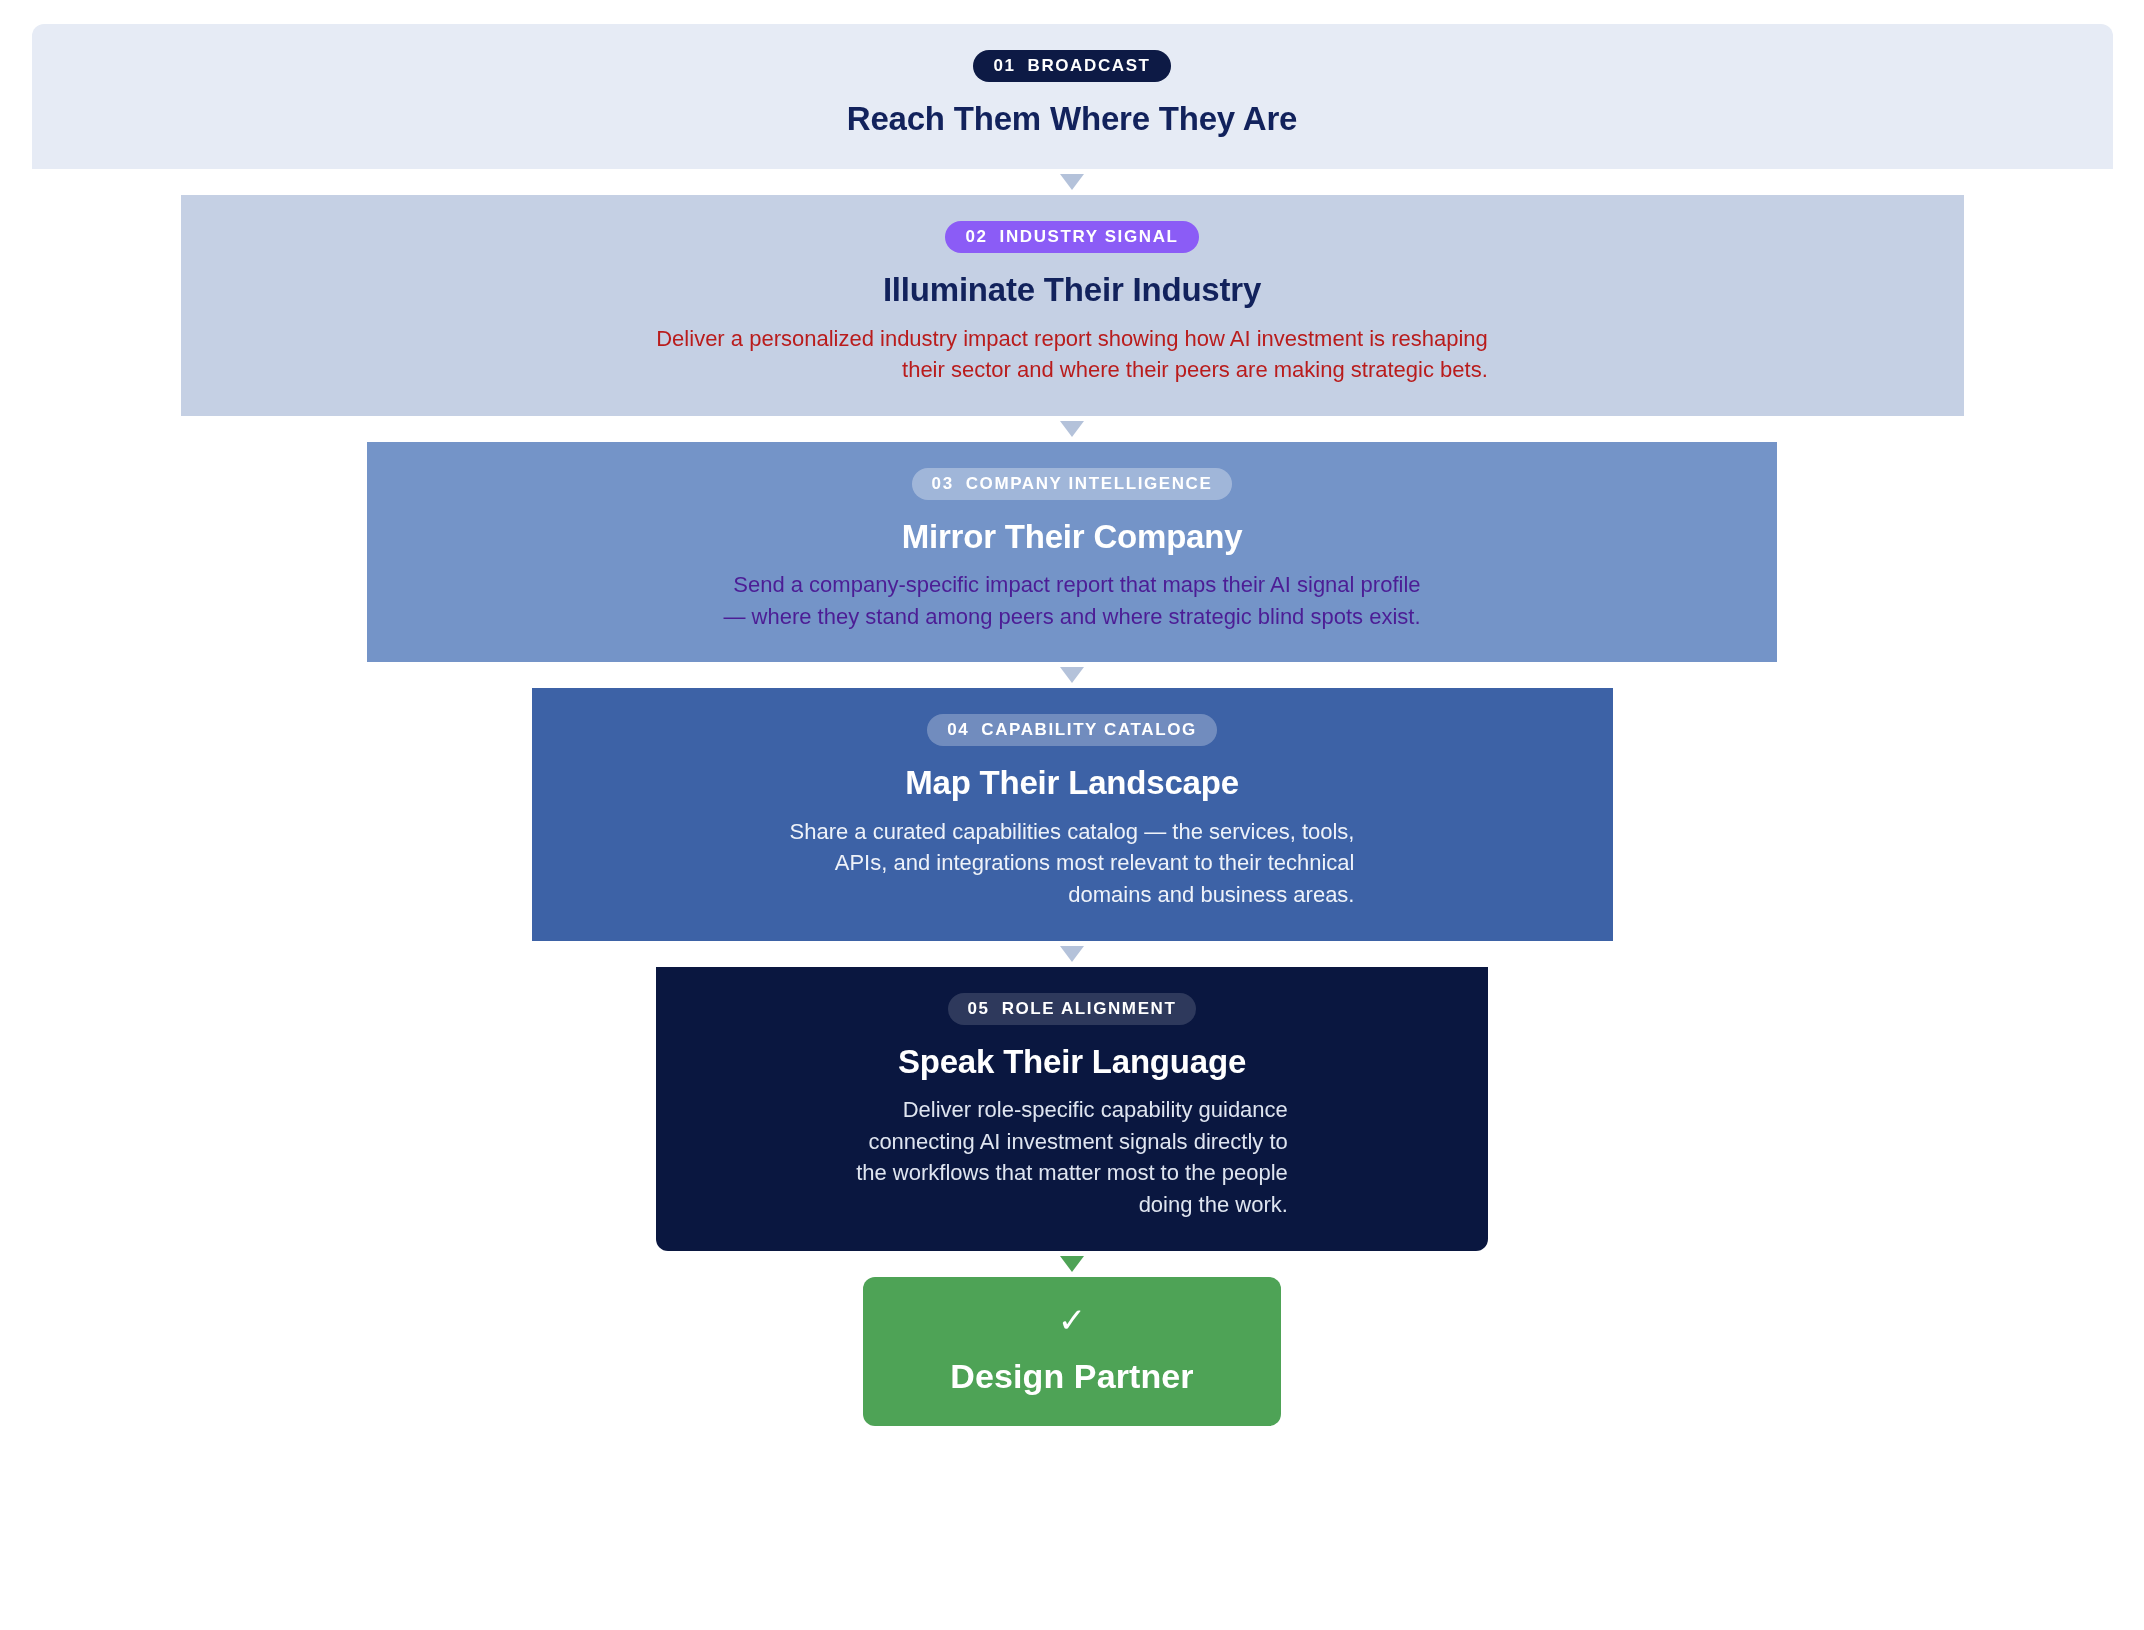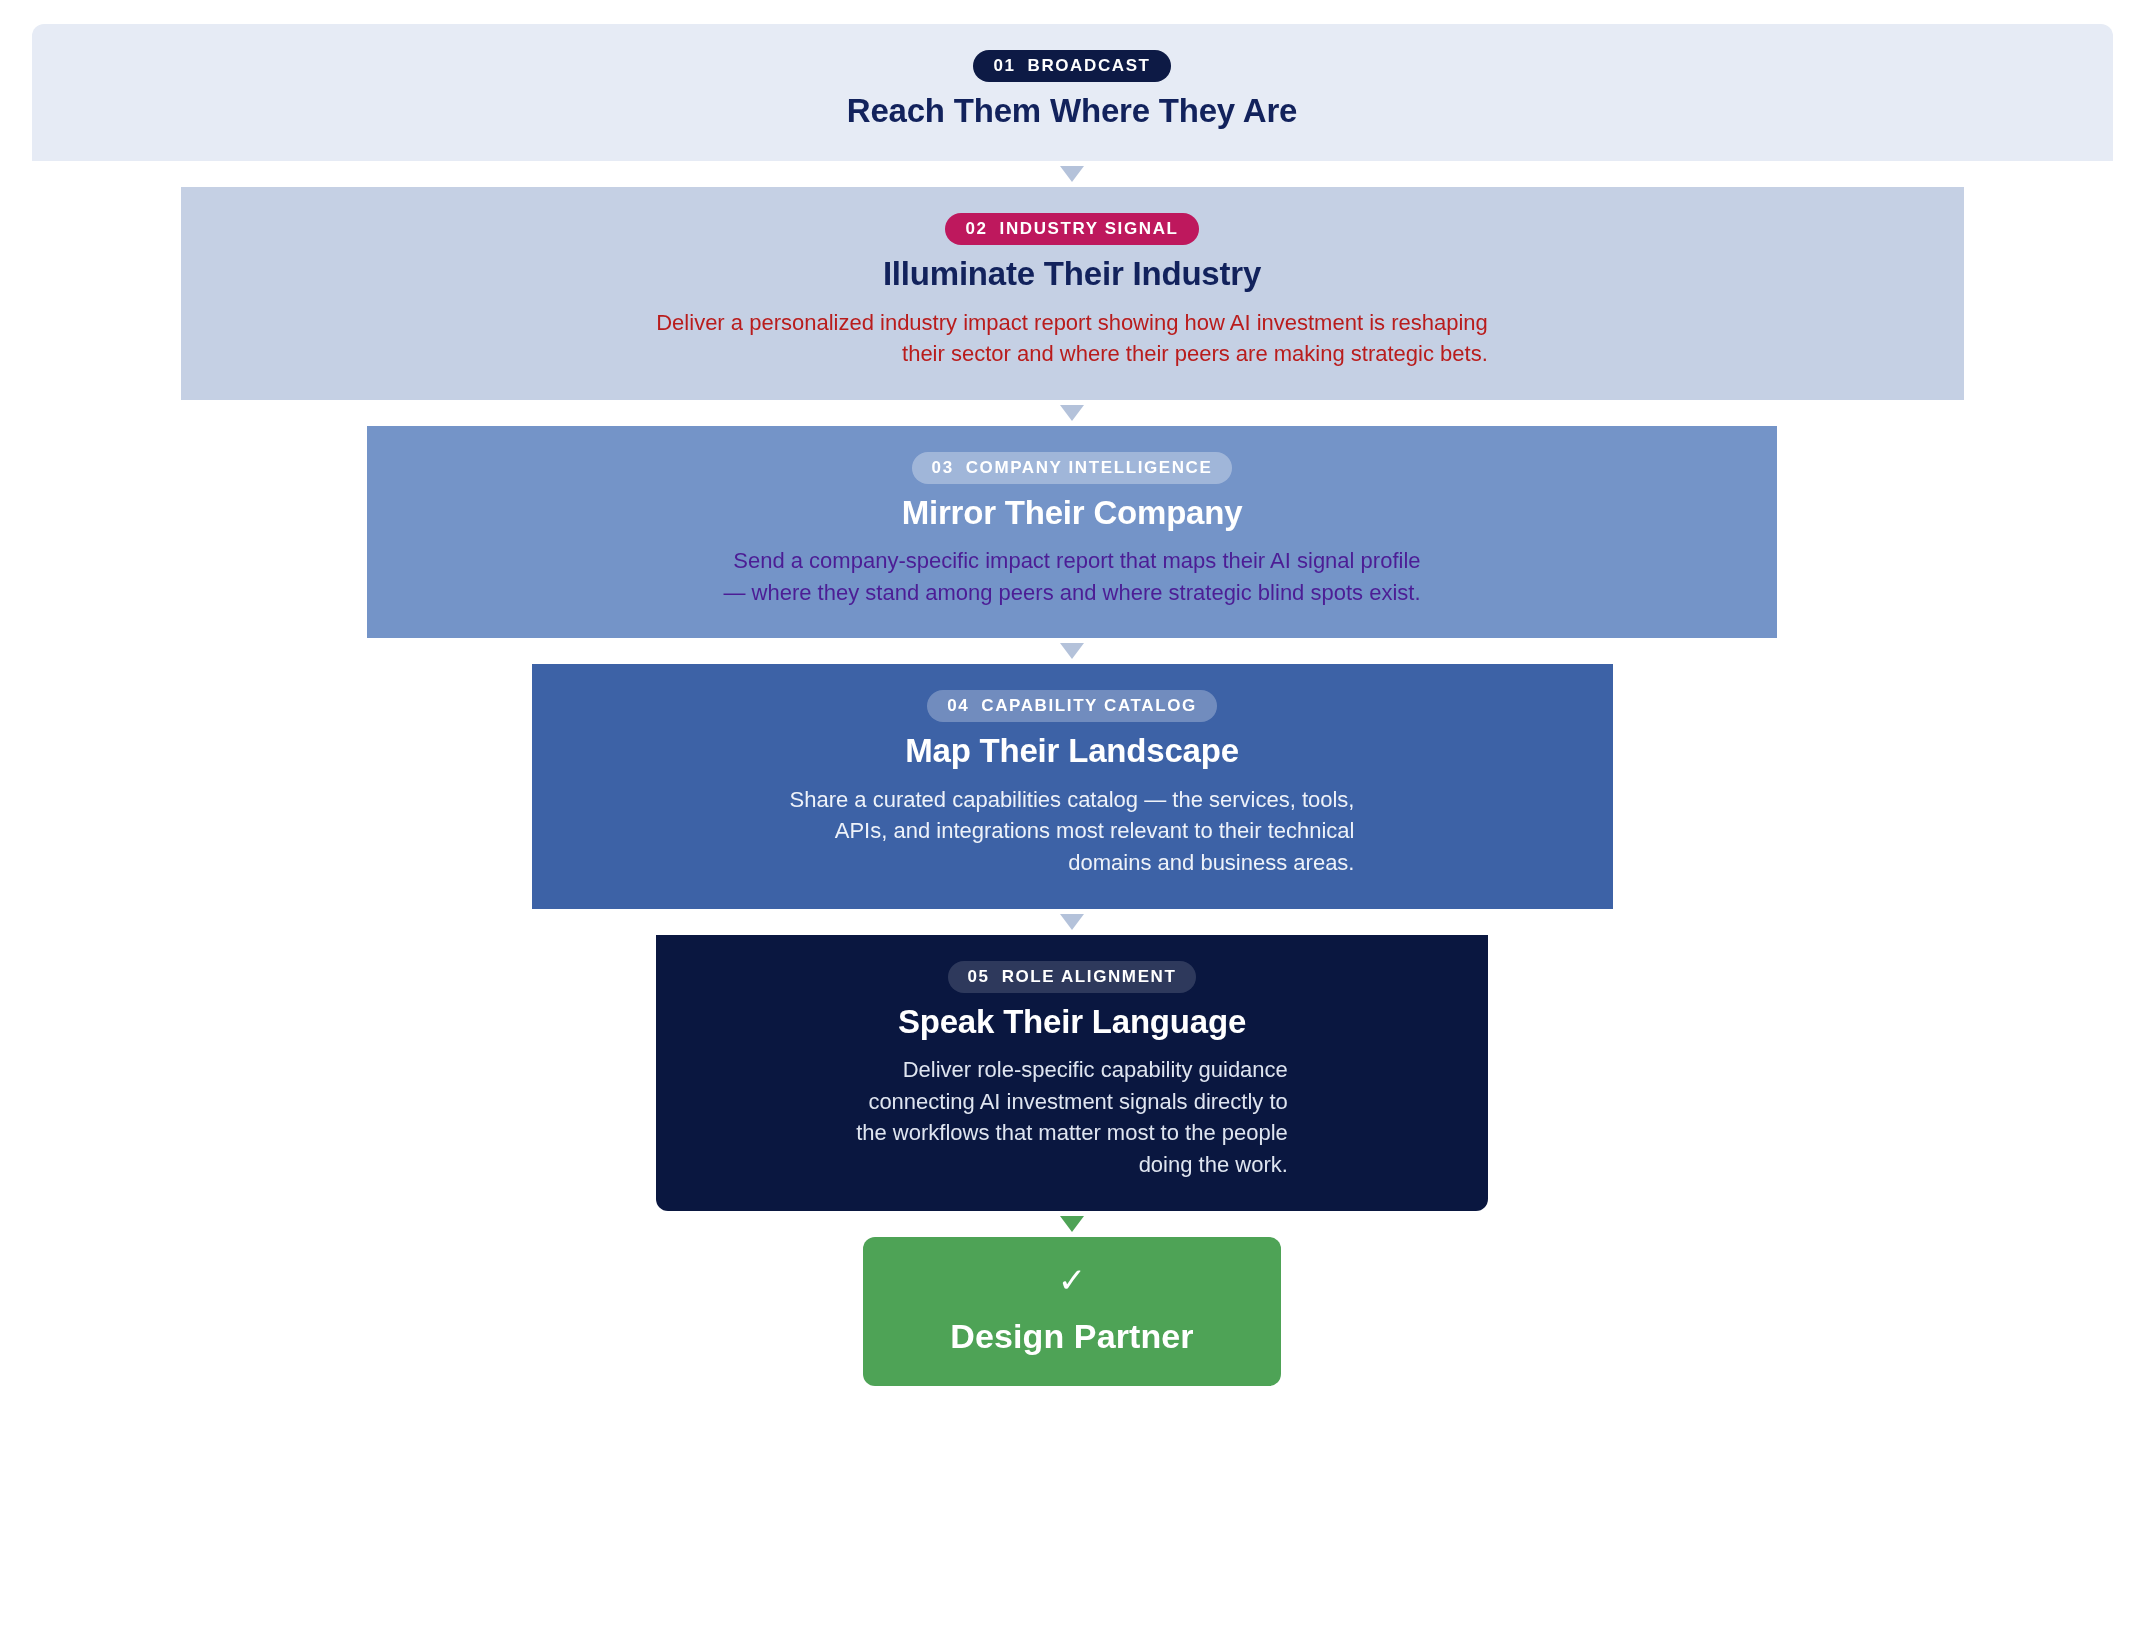--- a/index.html
+++ b/index.html
@@ -52,21 +52,21 @@
     white-space: nowrap;
   }
   .badge .num { font-variant-numeric: tabular-nums; }
 
   
   .stage-title {
     font-size: 33px;
     font-weight: 700;
     letter-spacing: -0.2px;
     line-height: 1.22;
-    margin-top: 9px;
+    margin-top: 17px;
     white-space: nowrap;
   }
 
   
   .stage-body {
     font-size: 22px;
     font-weight: 400;
     line-height: 1.44;
     margin-top: 12px;
     max-width: 1000px;
@@ -117,21 +117,21 @@
     <div class="badge" style="background: rgb(13, 26, 69); color: rgb(255, 255, 255);">
       <span class="num">01</span>
       <span class="kicker">BROADCAST</span>
     </div>
     <div class="stage-title" style="color: rgb(18, 34, 92);">Reach Them Where They Are</div>
   </div>
 
   <div class="connector" style="border-top-color: rgb(180, 194, 218);"></div>
 
   <div class="stage" style="width: 1783px; background: rgb(197, 208, 228);">
-    <div class="badge" style="background: #be185d; color: rgb(255, 255, 255);">
+    <div class="badge" style="background: #8b5cf6; color: rgb(255, 255, 255);">
       <span class="num">02</span>
       <span class="kicker">INDUSTRY SIGNAL</span>
     </div>
     <div class="stage-title" style="color: rgb(18, 34, 92);">Illuminate Their Industry</div>
     <div class="stage-body" style="color: #b91c1c;">
       <span class="ln">Deliver a personalized industry impact report showing how AI investment is reshaping</span>
       <span class="ln">their sector and where their peers are making strategic bets.</span>
     </div>
   </div>
 

